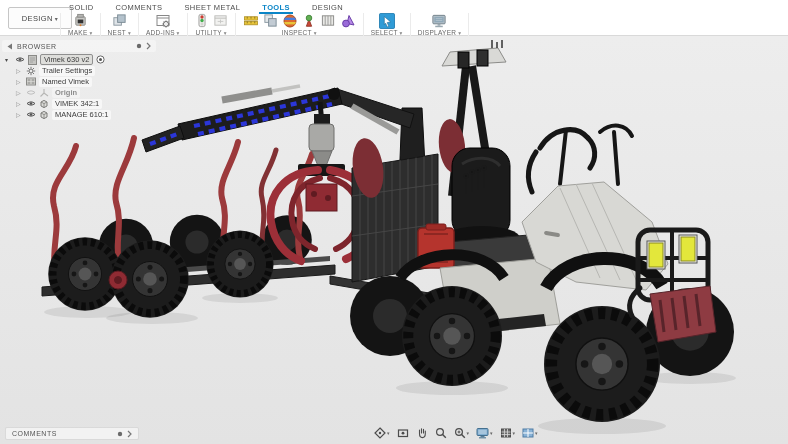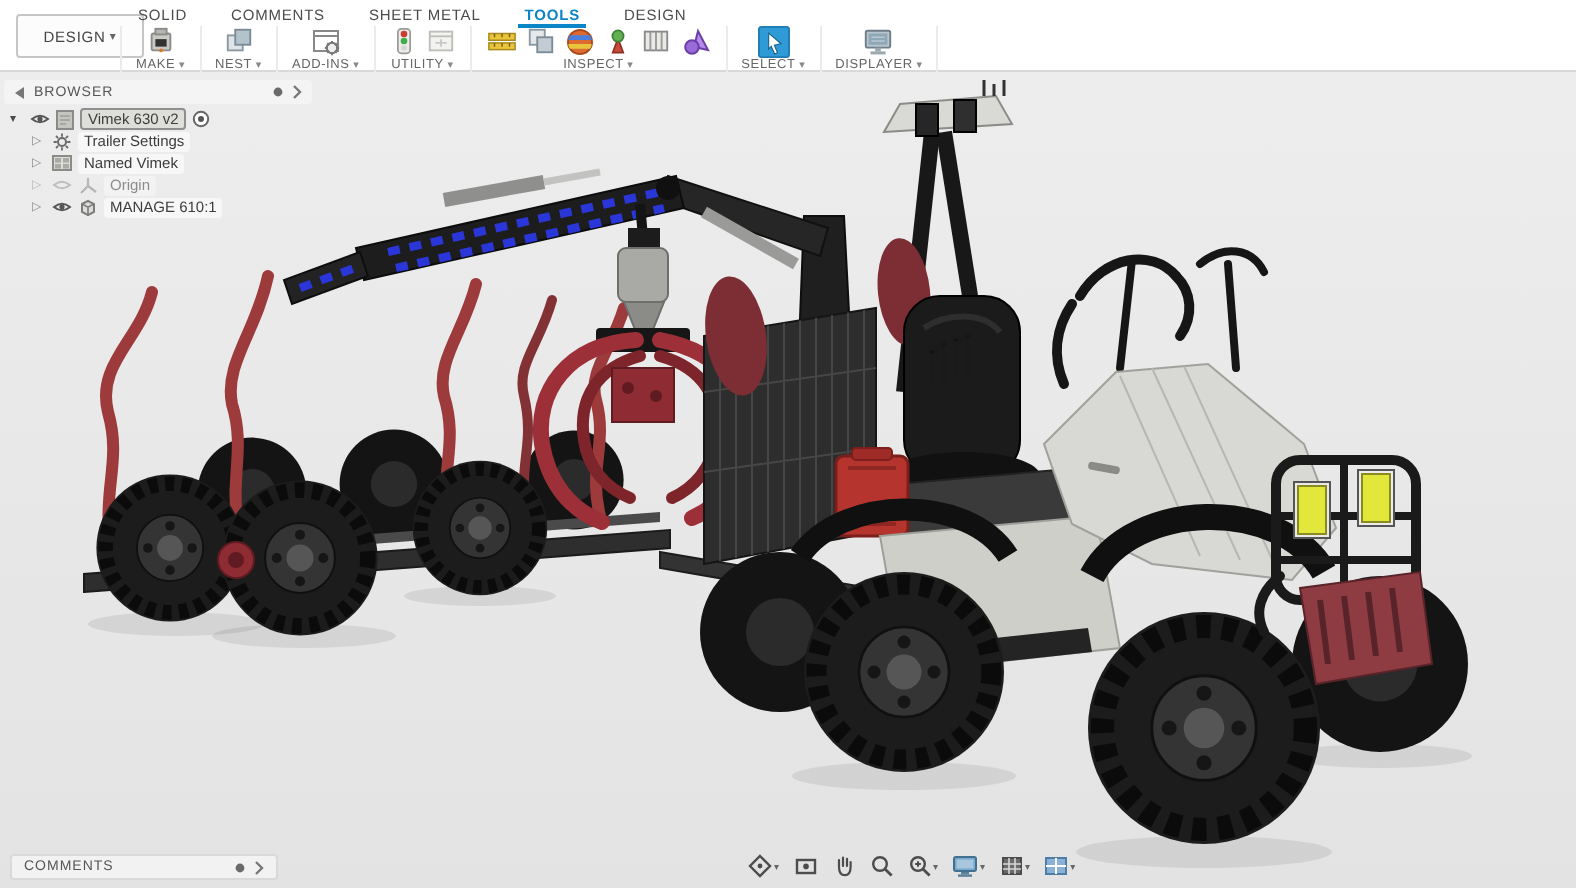--- a/index.html
+++ b/index.html
@@ -35,21 +35,21 @@
 
   
   .browser { position:absolute; left:2px; top:4px; width:154px; z-index:20; font-size:7.5px; color:#3c3c3c; }
   .b-header { height:12px; display:flex; align-items:center; gap:4px; padding:0 5px;
               background:rgba(246,246,246,.75); border-radius:2px; color:#555;
               letter-spacing:.5px; font-size:7px; }
   .b-header .spacer { flex:1; }
   .tree { margin-top:2px; }
   .trow { height:11px; display:flex; align-items:center; gap:3px; padding-left:14px; cursor:pointer; }
   .trow.root { padding-left:3px; }
-  .trow.dim { opacity:.55; }
+  .trow.dim { opacity:.55;font-weight:bold; }
   .caret { width:7px; font-size:6px; color:#8a8a8a; line-height:1; }
   .caret.open { color:#4a4a4a; }
   .chip { background:rgba(252,252,252,.7); border-radius:2px; padding:0 3px; line-height:10px; white-space:nowrap; }
   .chip.sel { background:#dededb; border:1px solid #8f8f8f; line-height:9px; }
   .ticon { display:flex; align-items:center; }
 
   
   .comments { position:absolute; left:5px; bottom:4px; width:134px; height:13px; z-index:20;
     background:rgba(243,243,243,.92); border:1px solid rgba(200,200,200,.6); border-radius:2px;
     display:flex; align-items:center; gap:4px; padding:0 6px; font-size:7px; color:#555; letter-spacing:.5px; }
@@ -478,20 +478,36 @@
               </svg>
           </span>
           <span class="ticon">
             <svg width="10" height="10" viewBox="0 0 10 10">
                 <path d="M5,5 L5,1 M5,5 L1.5,8.5 M5,5 L9,8" stroke="#8a8a87" stroke-width="1.1"></path>
               </svg>
           </span>
           <span class="chip">Origin</span>
         </div>
 
+        <div class="trow">
+          <span class="caret">▷</span>
+          <span class="ticon">
+            <svg width="10" height="7" viewBox="0 0 10 7">
+                <path d="M1,3.5 Q5,0.2 9,3.5 Q5,6.8 1,3.5Z" fill="none" stroke="#555"></path>
+                <circle cx="5" cy="3.5" r="1.3" fill="#555"></circle>
+              </svg>
+          </span>
+          <span class="ticon">
+            <svg width="10" height="10" viewBox="0 0 10 10">
+                <path d="M2,3 L5,1.4 L8,3 L8,7 L5,8.6 L2,7 Z" fill="#dcdcd9" stroke="#7c7c79"></path>
+                <path d="M2,3 L5,4.6 L8,3 M5,4.6 V8.6" fill="none" stroke="#7c7c79" stroke-width=".8"></path>
+              </svg>
+          </span>
+          <span class="chip">VIMEK 342:1</span>
+        </div>
 
 
         <div class="trow">
           <span class="caret">▷</span>
           <span class="ticon">
             <svg width="10" height="7" viewBox="0 0 10 7">
                 <path d="M1,3.5 Q5,0.2 9,3.5 Q5,6.8 1,3.5Z" fill="none" stroke="#555"></path>
                 <circle cx="5" cy="3.5" r="1.3" fill="#555"></circle>
               </svg>
           </span>

